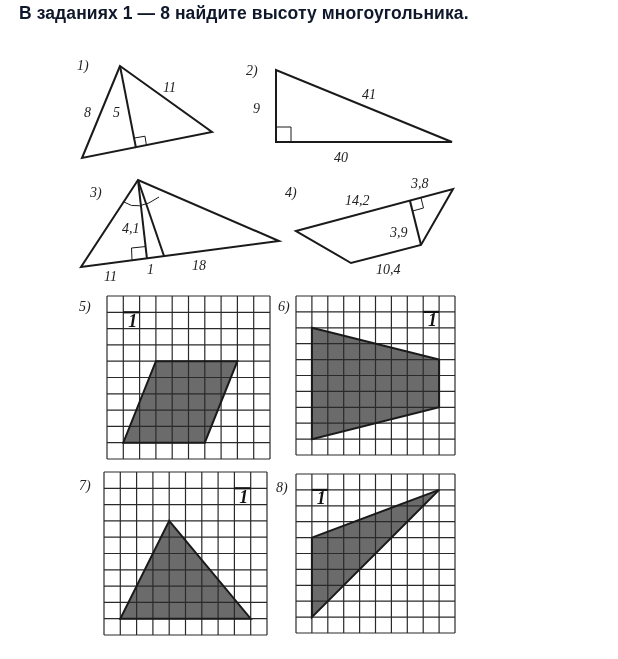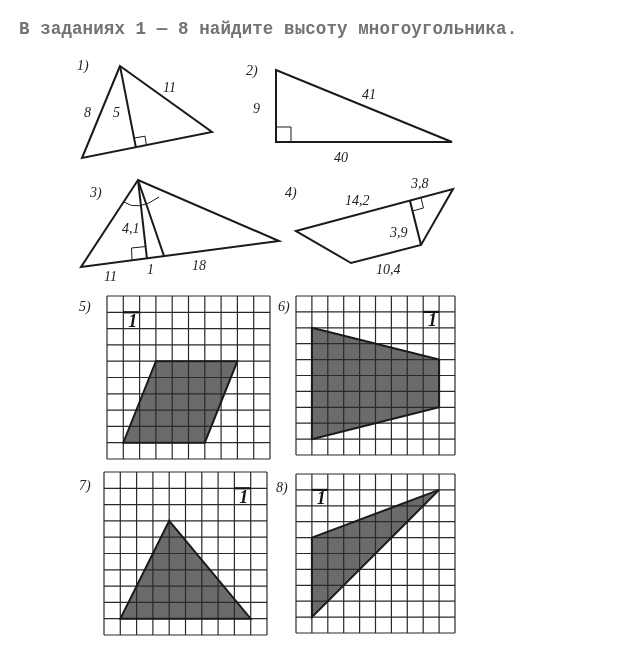--- a/index.html
+++ b/index.html
@@ -1,19 +1,19 @@
 <!DOCTYPE html>
 <html><head>
 <meta charset="utf-8">
 <style>
   html, body { margin: 0; padding: 0; background: #ffffff; }
   body { width: 618px; height: 659px; position: relative; overflow: hidden; font-family: "DejaVu Serif", serif; }
   .title {
-    position: absolute; left: 19px; top: 19px;
-    font-family: Liberation Mono, monospace; font-weight: bold; font-size: 17.5px; color: #737373;
+    position: absolute; left: 19px; top: 3px;
+    font-family: Liberation Sans, sans-serif; font-weight: bold; font-size: 17.5px; color: #0f172a;
     letter-spacing: 0.1px;
   }
   svg.fig { position: absolute; left: 0; top: 0; }
   .lbl { font-family: "Liberation Serif", serif; font-style: italic; font-size: 14px; fill: #222; }
   .num { font-family: "Liberation Serif", serif; font-style: italic; font-size: 14px; fill: #222; }
   .scale { font-family: "Liberation Serif", serif; font-style: italic; font-weight: bold; font-size: 18px; fill: #111; }
 </style>
 </head>
 <body>
 

